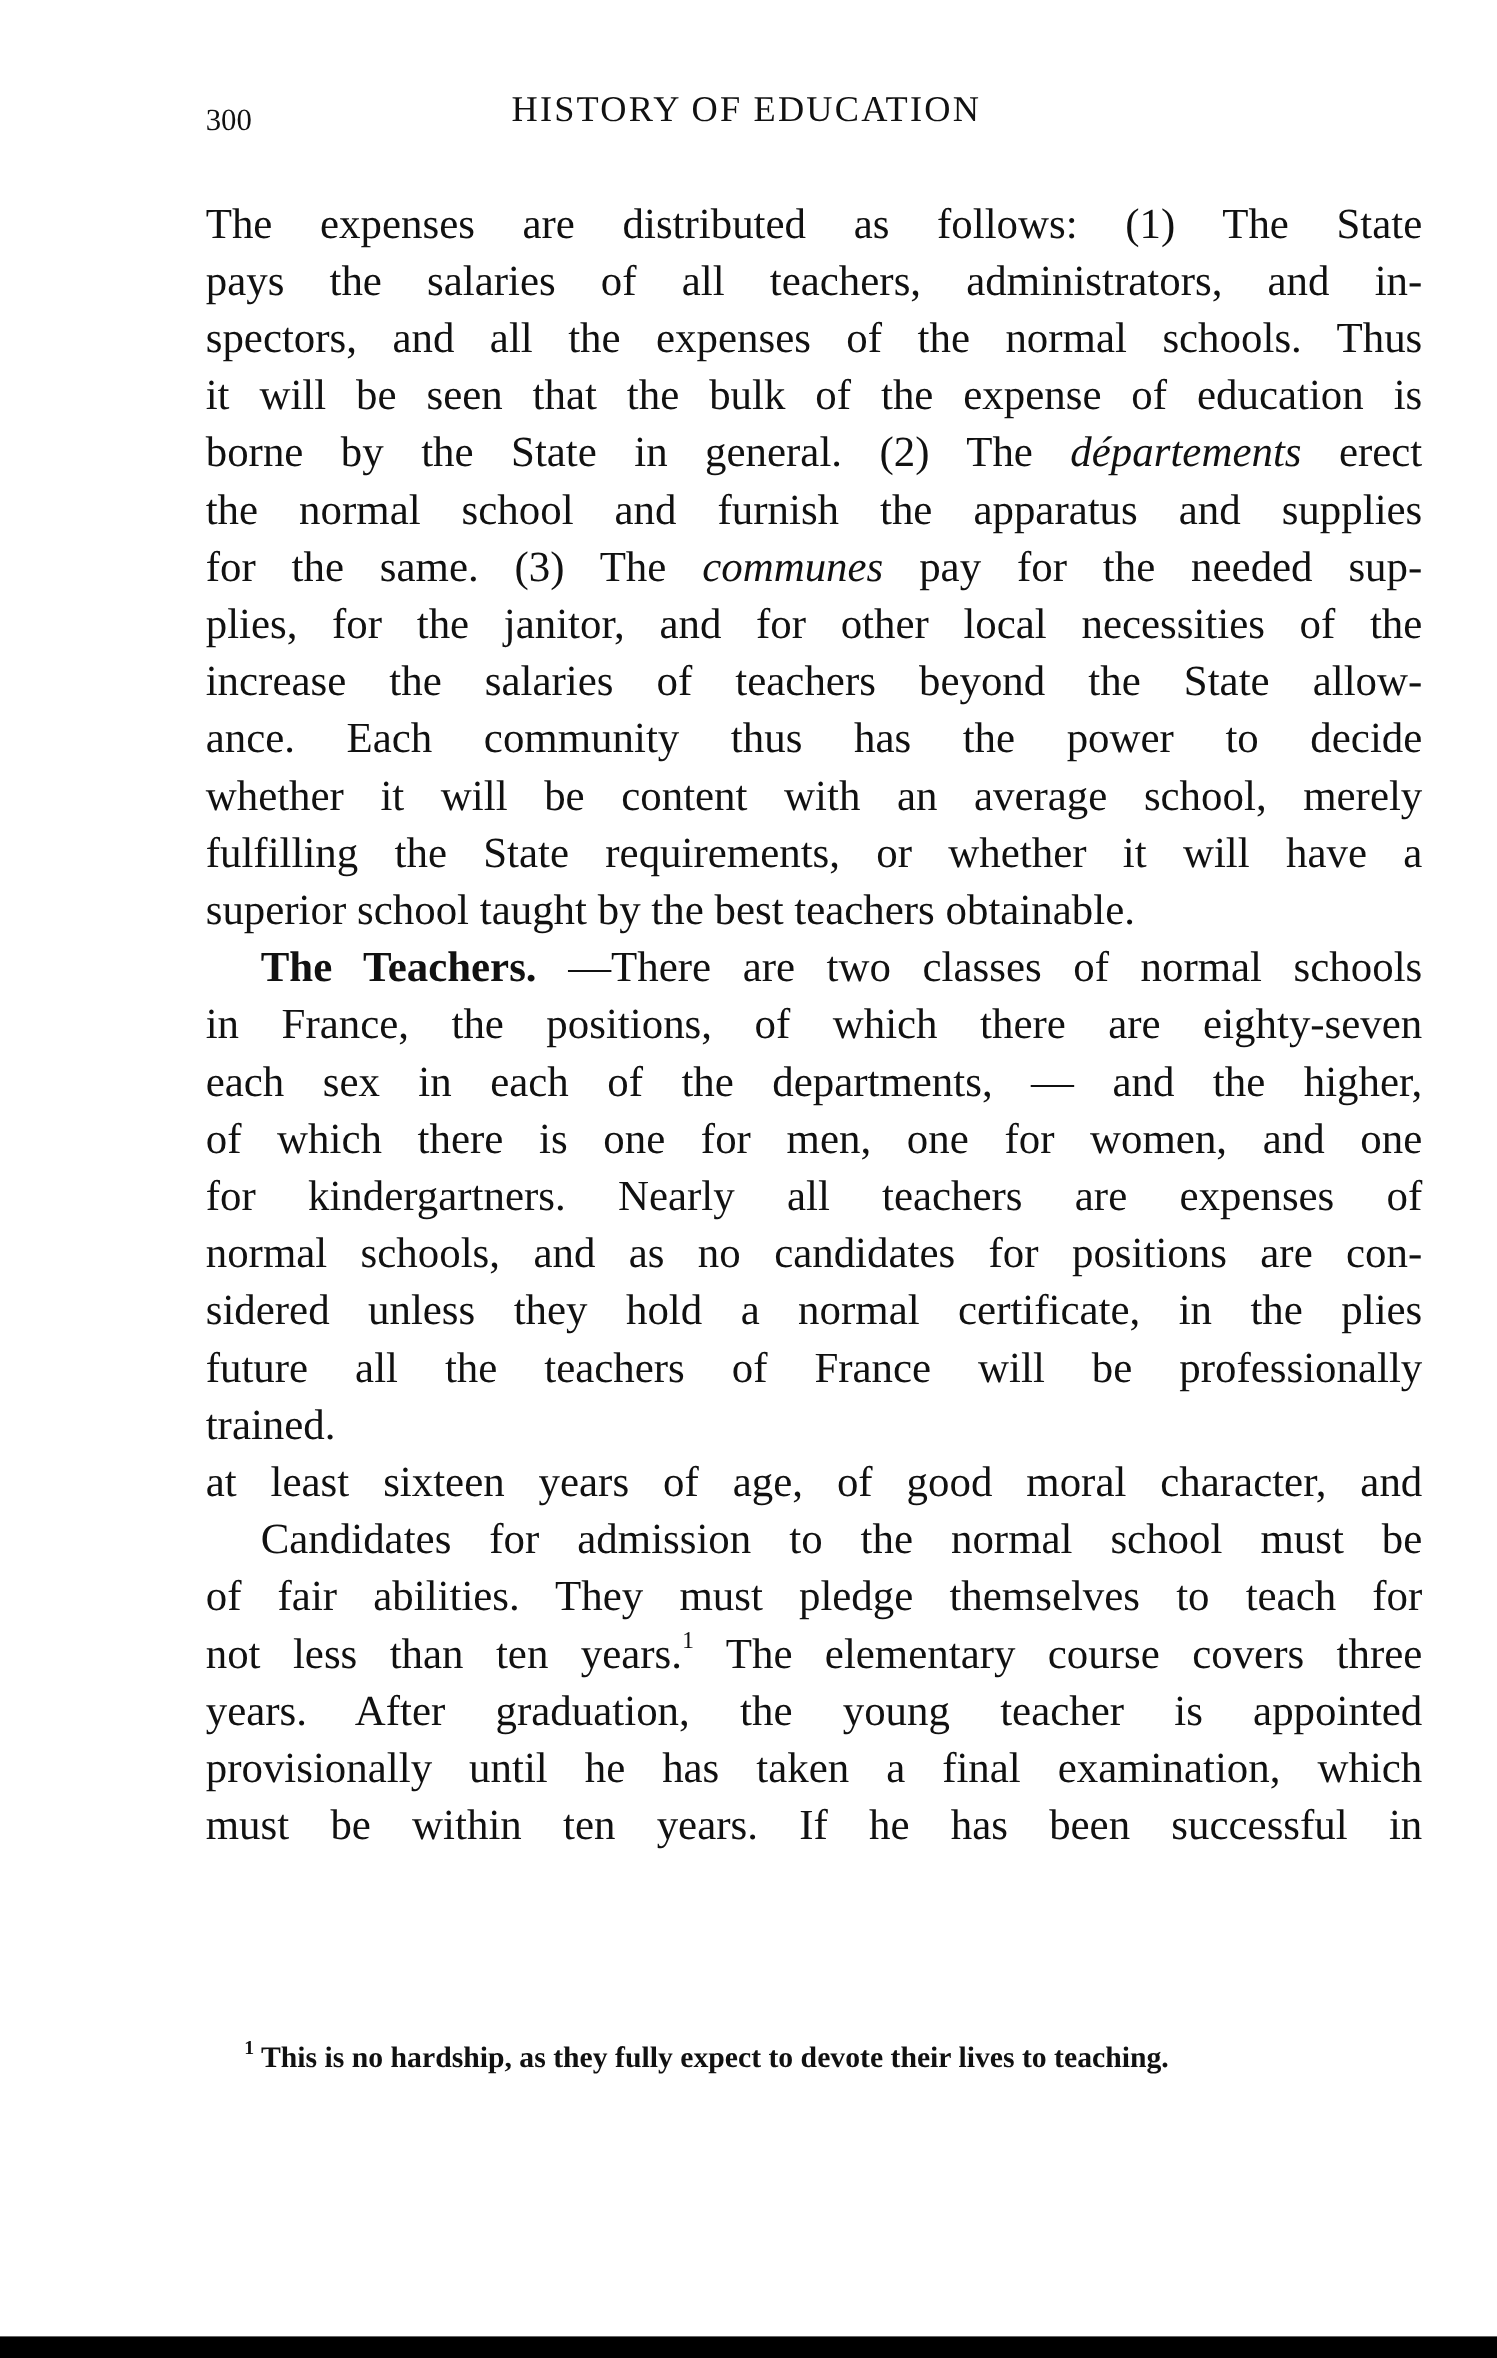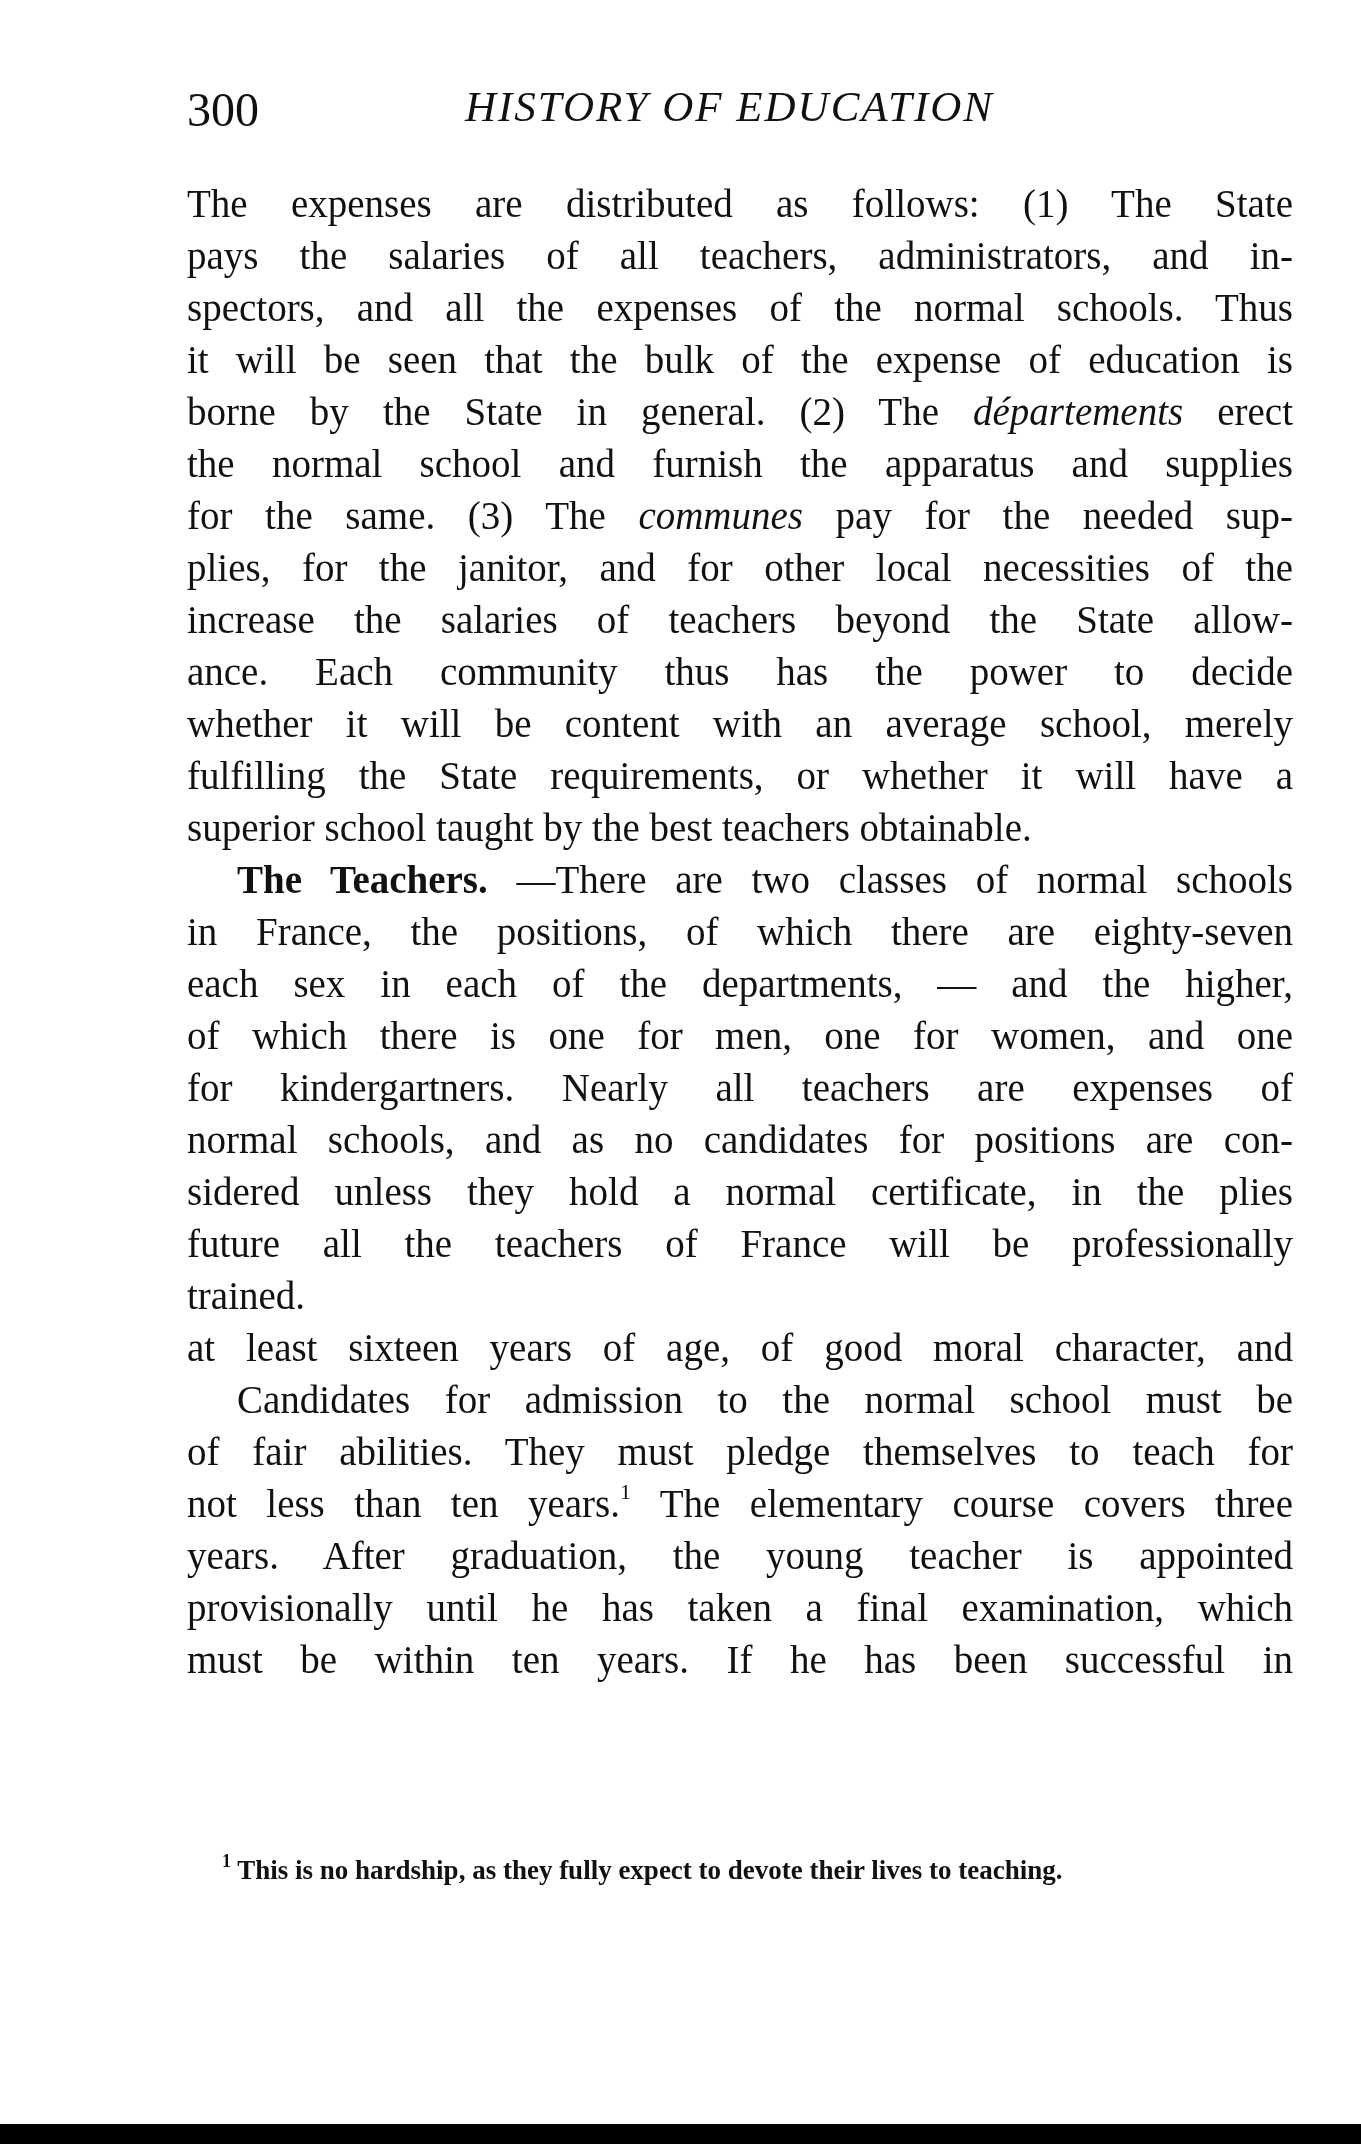--- a/index.html
+++ b/index.html
@@ -1,20 +1,20 @@
 <!DOCTYPE html>
 <html><head>
 <meta charset="utf-8">
 <style>
   html, body { margin: 0; padding: 0; background: #ffffff; }
   body { width: 1361px; height: 2144px; position: relative; overflow: hidden;
          font-family: "Liberation Serif", "DejaVu Serif", serif; color: #111; }
   .page-header { position: absolute; top: 82px; left: 187px; width: 1106px; height: 50px; }
-  .page-number { position: absolute; left: 0; top: 0; font-size: 48px; }
-  .running-title { position: absolute; left: 278px; top: 0; font-size: 43px; font-style: italic; letter-spacing: 2px; }
+  .page-number { position: absolute; left: 0; top: 12px; font-size: 28px; }
+  .running-title { position: absolute; left: 278px; top: 0; font-size: 33px; letter-spacing: 2px; }
   .body-text { position: absolute; top: 178px; left: 187px; width: 1106px; }
   .line { display: block; height: 52px; line-height: 52px; font-size: 39px; white-space: nowrap;
           text-align: justify; text-align-last: justify; }
   .line.last { text-align-last: left; }
   .line.indent { padding-left: 50px; }
   .bold { font-weight: bold; }
   .ital { font-style: italic; }
   sup { font-size: 22px; line-height: 0; vertical-align: 18px; }
   .footnote { position: absolute; top: 1855px; left: 222px; width: 1060px; font-size: 27px; font-weight: bold; white-space: nowrap; }
   .footnote sup { font-size: 18px; vertical-align: 12px; }

